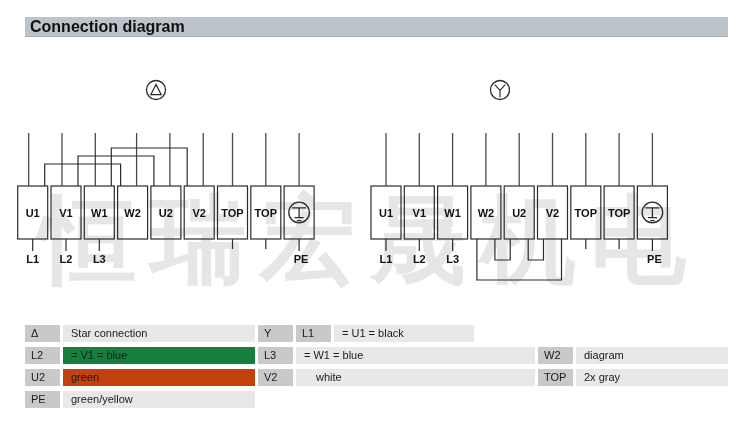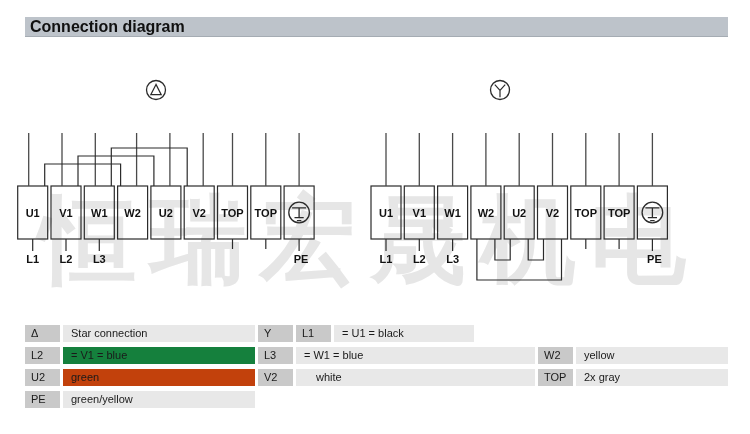--- a/index.html
+++ b/index.html
@@ -134,21 +134,21 @@
         <div class="lg-key" style="width: 35px; background: rgb(201, 201, 201);">Y</div>
         <div class="lg-key" style="width: 35px; background: rgb(201, 201, 201);">L1</div>
         <div class="lg-val" style="width: 140px; background: rgb(232, 232, 232);">= U1 = black</div>
       </div>
       <div class="lg-row">
         <div class="lg-key" style="width: 35px; background: rgb(201, 201, 201);">L2</div>
         <div class="lg-val" style="width: 192px; background: #15803d;">= V1 = blue</div>
         <div class="lg-key" style="width: 35px; background: rgb(201, 201, 201);">L3</div>
         <div class="lg-val" style="width: 239px; background: rgb(232, 232, 232);">= W1 = blue</div>
         <div class="lg-key" style="width: 35px; background: rgb(201, 201, 201);">W2</div>
-        <div class="lg-val" style="width: 152px; background: rgb(232, 232, 232);">yellow</div>
+        <div class="lg-val" style="width: 152px; background: rgb(232, 232, 232);">diagram</div>
       </div>
       <div class="lg-row">
         <div class="lg-key" style="width: 35px; background: rgb(201, 201, 201);">U2</div>
         <div class="lg-val" style="width: 192px; background: #c2410c;">green</div>
         <div class="lg-key" style="width: 35px; background: rgb(201, 201, 201);">V2</div>
         <div class="lg-val" style="width: 239px; background: rgb(232, 232, 232); padding-left: 20px;">white</div>
         <div class="lg-key" style="width: 35px; background: rgb(201, 201, 201);">TOP</div>
         <div class="lg-val" style="width: 152px; background: rgb(232, 232, 232);">2x gray</div>
       </div>
       <div class="lg-row">

